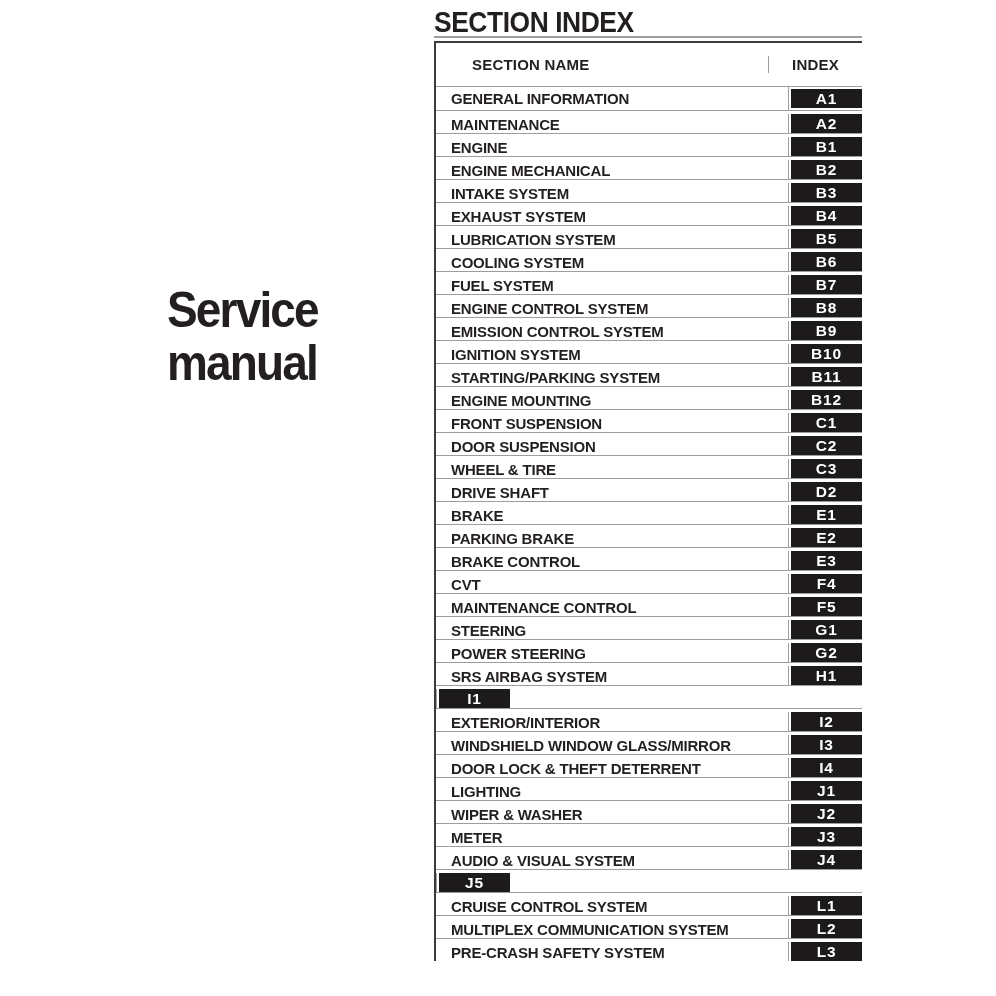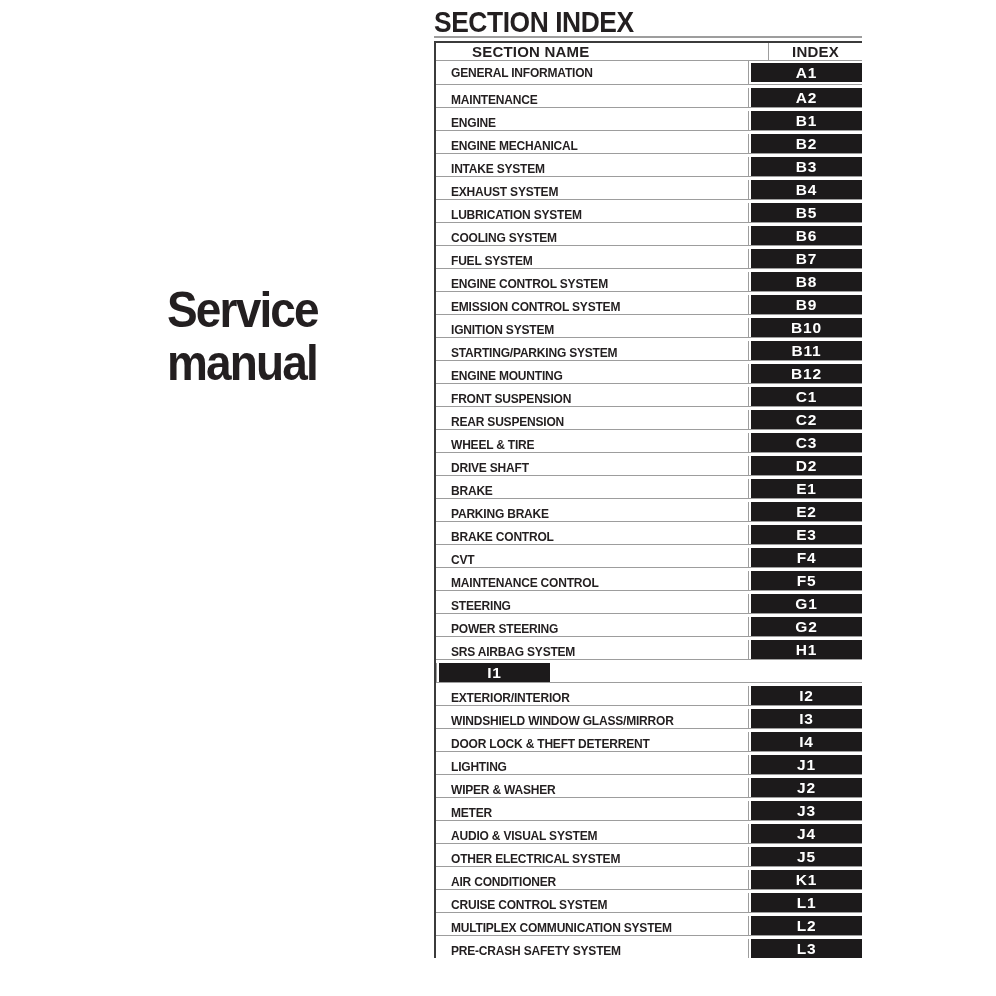--- a/index.html
+++ b/index.html
@@ -63,21 +63,21 @@
     position: absolute;
     left: -2px;
     right: 0;
     top: -7px;
     height: 1.5px;
     background: var(--border-light, #9d9d9d);
   }
 
   .thead {
     display: flex;
-    height: 18px;
+    height: 44px;
     box-sizing: border-box;
     border-bottom: 1px solid var(--border-light, #9d9d9d);
     align-items: center;
   }
   .th-name {
     flex: 1;
     display: flex;
     align-items: center;
     padding-left: 36px;
     font-size: 15px;
@@ -103,28 +103,28 @@
   }
   .row + .row {
     border-top: 1px solid var(--border-light, #9d9d9d);
     align-items: flex-end;
   }
   .cell-name {
     flex: 1;
     display: flex;
     align-items: center;
     padding-left: 15px;
-    font-size: 12px;
+    font-size: 15px;
     font-weight: bold;
     letter-spacing: -0.2px;
     white-space: nowrap;
     overflow: hidden;
   }
   .cell-idx {
-    width: 114px;
+    width: 74px;
     box-sizing: border-box;
     border-left: 1px solid var(--border-light, #9d9d9d);
     display: flex;
     align-items: center;
   }
   .badge {
     flex: 1;
     height: 19px;
     margin-left: 2px;
     background: var(--badge-bg, #1c1a1b);
@@ -237,21 +237,21 @@
           <div class="badge">B12</div>
         </div>
       </div>
       <div class="row">
         <div class="cell-name">FRONT SUSPENSION</div>
         <div class="cell-idx">
           <div class="badge">C1</div>
         </div>
       </div>
       <div class="row">
-        <div class="cell-name">REAR SUSPENSION</div>
+        <div class="cell-name">DOOR SUSPENSION</div>
         <div class="cell-idx">
           <div class="badge">C2</div>
         </div>
       </div>
       <div class="row">
         <div class="cell-name">WHEEL &amp; TIRE</div>
         <div class="cell-idx">
           <div class="badge">C3</div>
         </div>
       </div>
@@ -350,29 +350,22 @@
           <div class="badge">J3</div>
         </div>
       </div>
       <div class="row">
         <div class="cell-name">AUDIO &amp; VISUAL SYSTEM</div>
         <div class="cell-idx">
           <div class="badge">J4</div>
         </div>
       </div>
       <div class="row">
-        <div class="cell-name">OTHER ELECTRICAL SYSTEM</div>
         <div class="cell-idx">
           <div class="badge">J5</div>
-        </div>
-      </div>
-      <div class="row">
-        <div class="cell-name">AIR CONDITIONER</div>
-        <div class="cell-idx">
-          <div class="badge">K1</div>
         </div>
       </div>
       <div class="row">
         <div class="cell-name">CRUISE CONTROL SYSTEM</div>
         <div class="cell-idx">
           <div class="badge">L1</div>
         </div>
       </div>
       <div class="row">
         <div class="cell-name">MULTIPLEX COMMUNICATION SYSTEM</div>

